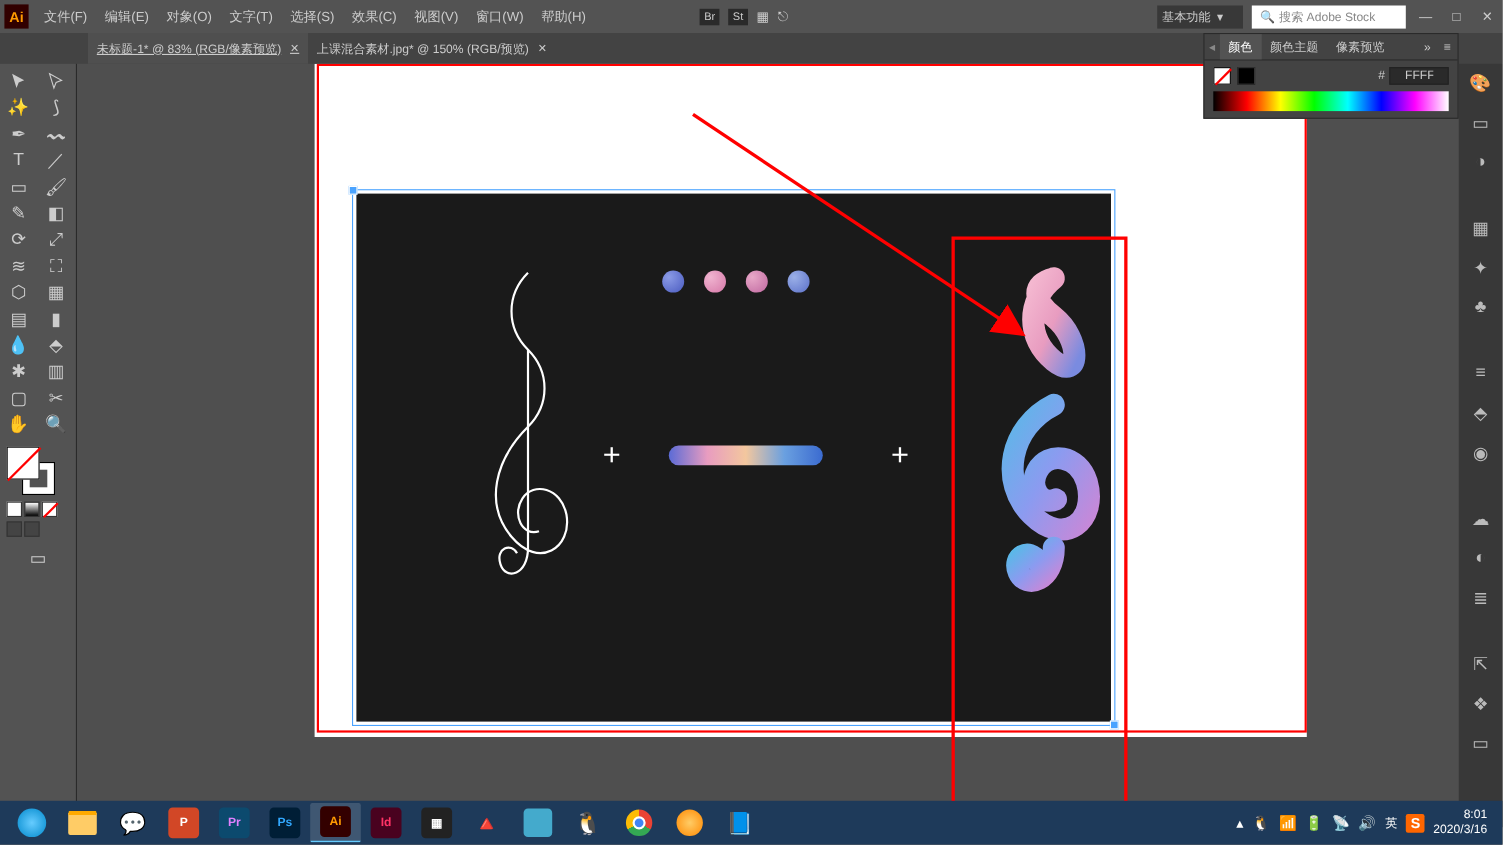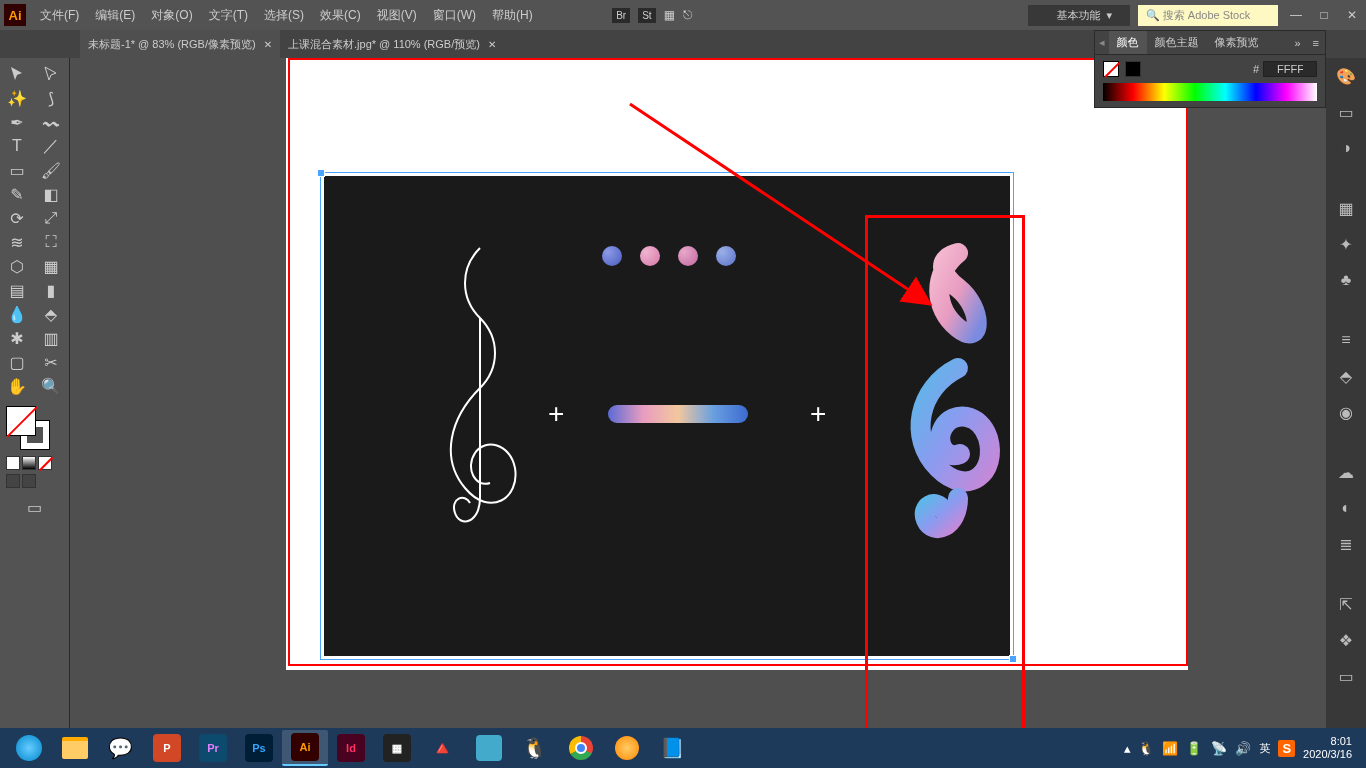--- a/index.html
+++ b/index.html
@@ -3,28 +3,28 @@
 <meta charset="utf-8">
 <style>
 * { margin: 0; padding: 0; box-sizing: border-box; font-family: "Microsoft YaHei", sans-serif; }
 body { background: #4a4a4a; width: 1366px; height: 768px; overflow: hidden; position: relative; }
 
 
 .menubar { height: 30px; background: #535353; display: flex; align-items: center; padding: 0 4px; color: #ccc; font-size: 12px; }
 .app-icon { width: 22px; height: 22px; background: #310000; color: #ff9a00; display: flex; align-items: center; justify-content: center; font-weight: bold; font-size: 13px; margin-right: 6px; }
 .menu-item { padding: 0 8px; cursor: pointer; }
 .menu-right { margin-left: auto; display: flex; align-items: center; gap: 8px; }
-.workspace-select { background: #383838; padding: 3px 18px 3px 28px; font-size: 11px; color: #ccc; display:flex;align-items:center;gap:6px;}
-.search-stock { background: #fef9c3; padding: 3px 8px; font-size: 11px; color: #888; width: 140px; }
+.workspace-select { background: #383838; padding: 3px 18px 3px 4px; font-size: 11px; color: #ccc; display:flex;align-items:center;gap:6px;}
+.search-stock { background: #ffffff; padding: 3px 8px; font-size: 11px; color: #888; width: 140px; }
 .win-btn { width: 20px; height: 16px; display: flex; align-items: center; justify-content: center; color: #ccc; font-size: 12px; cursor:pointer;}
 
 
 .doctabs { height: 28px; background: #434343; display: flex; align-items: center; padding-left: 80px; font-size: 11px; color: #ccc; }
 .doctab { padding: 0 8px; height: 100%; display: flex; align-items: center; gap: 8px; cursor:pointer;}
-.doctab.active { background: #4f4f4f; }
+.doctab.active { background: #4f4f4f; text-decoration: underline; }
 .doctab .close { font-size: 10px; }
 
 
 .main { position: absolute; top: 58px; bottom: 16px; left: 0; right: 0; display: flex; }
 
 
 .toolbar { width: 70px; background: #535353; border-right: 1px solid #2a2a2a; display: flex; flex-direction: column; padding-top: 4px; }
 .tool-row { display: flex; height: 24px; }
 .tool-cell { width: 34px; height: 24px; display: flex; align-items: center; justify-content: center; color: #ccc; cursor: pointer; font-size: 16px;}
 .tool-cell svg { width: 16px; height: 16px; fill: #ccc; }
@@ -119,21 +119,21 @@
     <div class="win-btn">✕</div>
   </div>
 </div>
 
 <div class="doctabs">
   <div class="doctab active">
     <span>未标题-1* @ 83% (RGB/像素预览)</span>
     <span class="close">✕</span>
   </div>
   <div class="doctab">
-    <span>上课混合素材.jpg* @ 110% (RGB/预览)</span>
+    <span>上课混合素材.jpg* @ 150% (RGB/预览)</span>
     <span class="close">✕</span>
   </div>
 </div>
 
 <div class="main">
 
   <div class="toolbar">
     <div class="tool-row">
         <div class="tool-cell">
           <svg viewBox="0 0 16 16">

